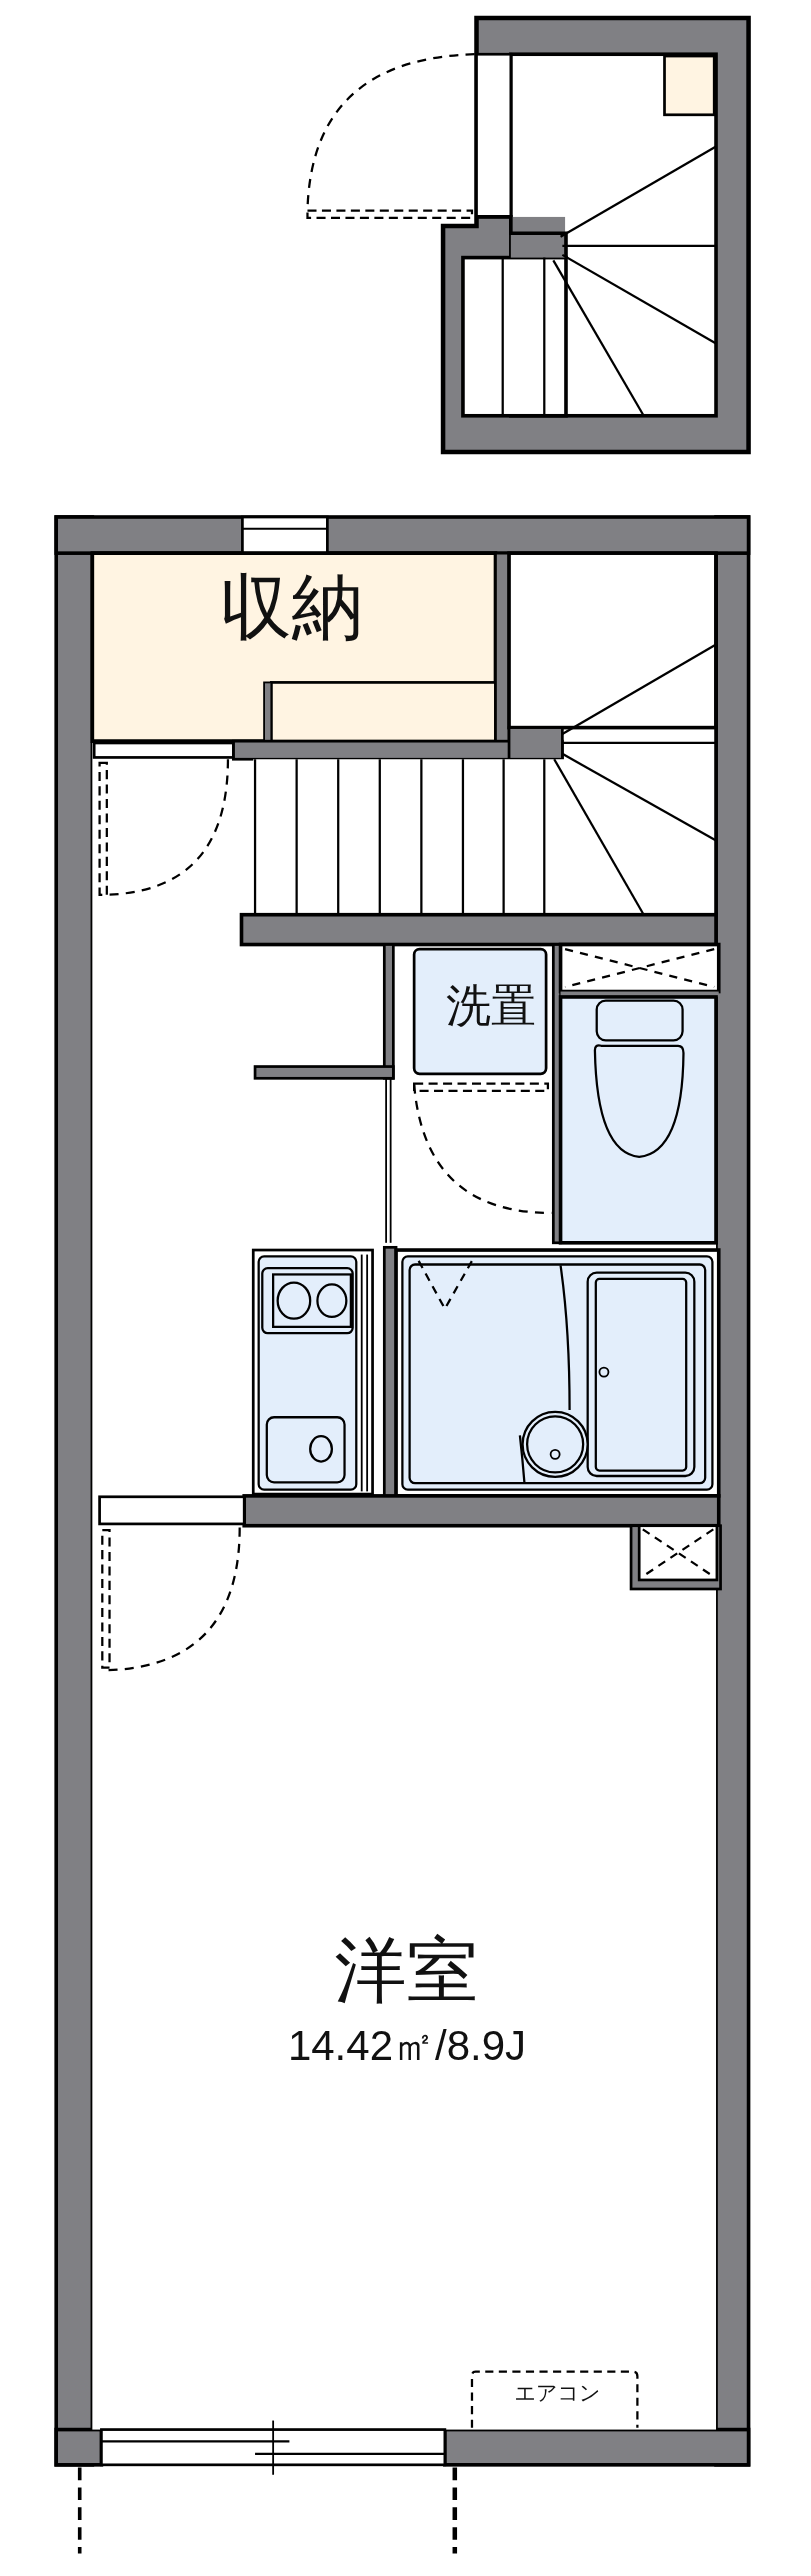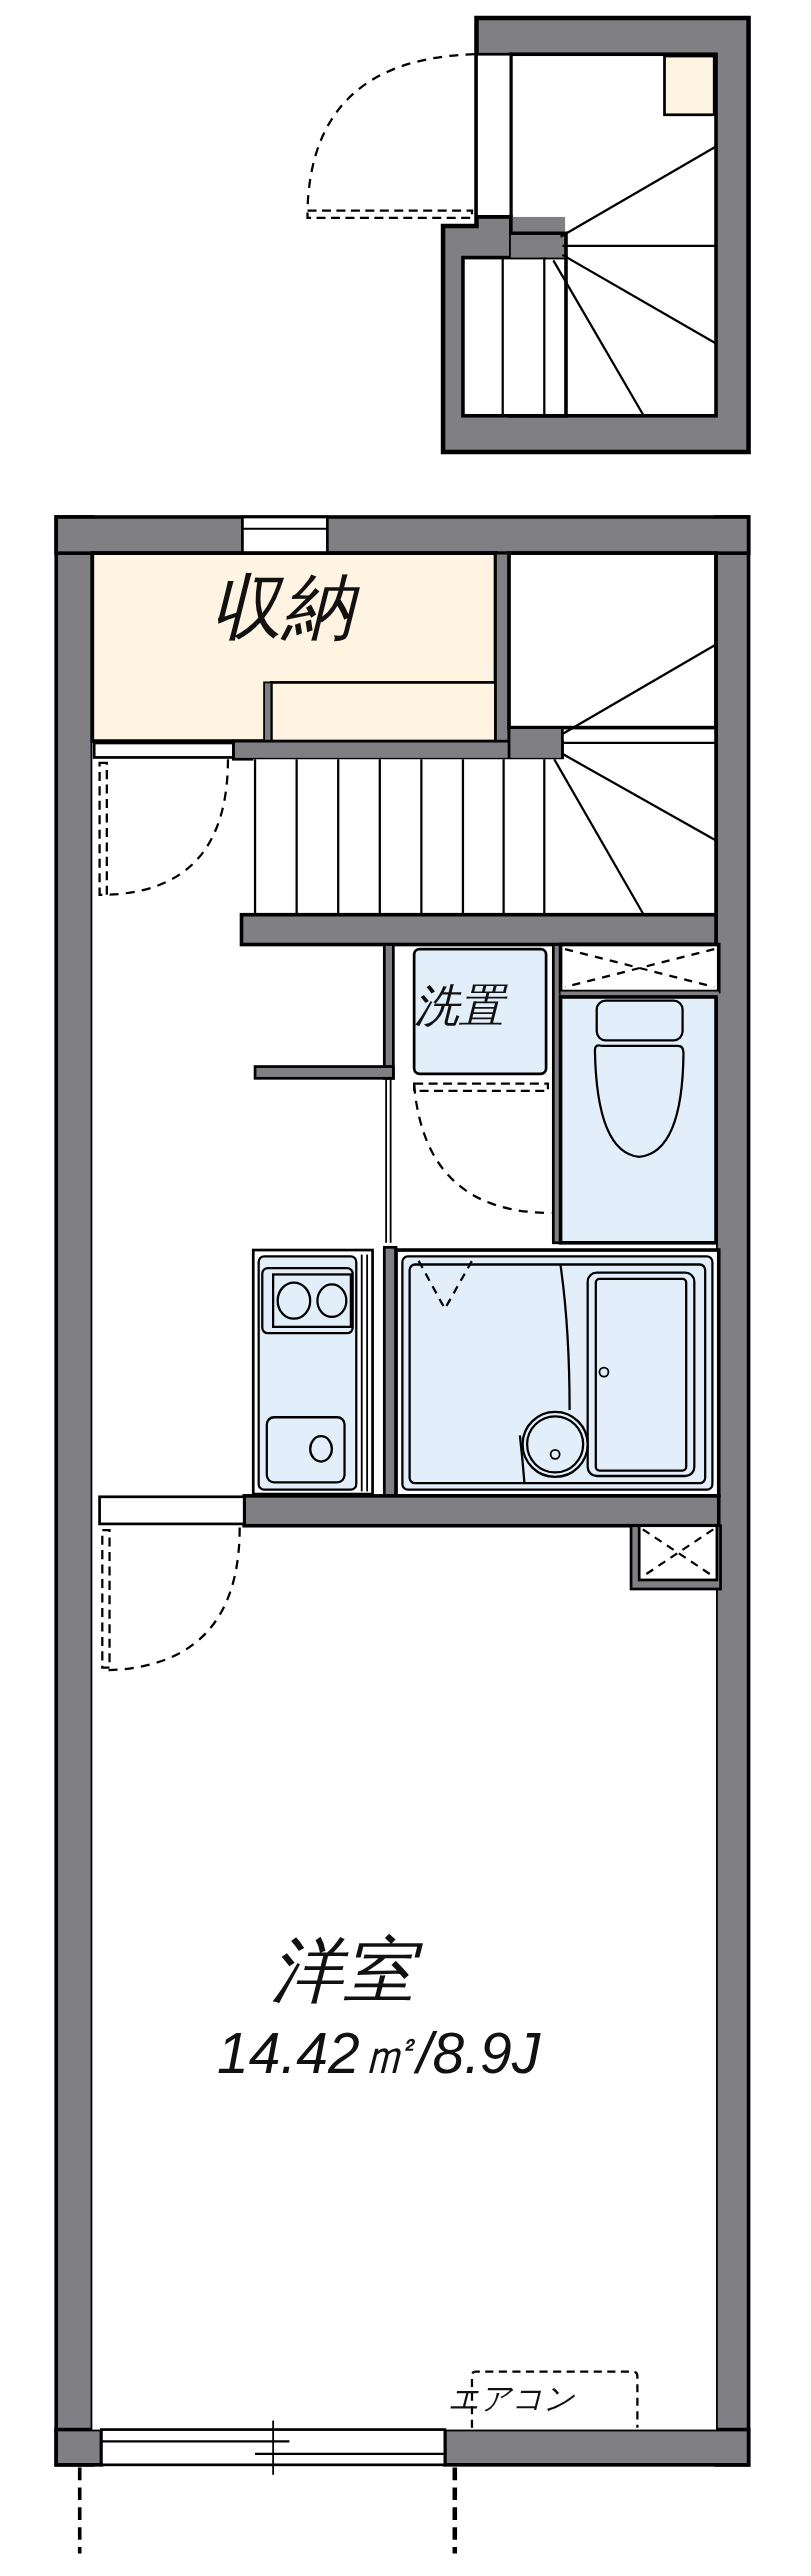--- a/index.html
+++ b/index.html
@@ -1,23 +1,23 @@
 <!DOCTYPE html>
 <html style="font-size:14.5px"><head>
 <meta charset="utf-8">
 <style>
   html, body { margin: 0; padding: 0; background: #ffffff; }
   body { width: 812px; height: 2576px; position: relative; overflow: hidden; font-family: "DejaVu Sans", sans-serif; }
   #plan { position: absolute; left: 0; top: 0; width: 812px; height: 2576px; }
-  .label { position: absolute; color: #111; white-space: nowrap; line-height: 1; font-style: italic; }
+  .label { position: absolute; color: #111; white-space: nowrap; text-align: center; line-height: 1; }
   .lbl-storage { left: 210px; top: 571px; width: 163px; font-size: 72px; }
-  .lbl-wash { left: 414px; top: 983px; width: 132px; font-size: 45px; }
+  .lbl-wash { left: 414px; top: 983px; width: 132px; font-size: 45px; padding-left: 11px; }
   .lbl-room { left: 271px; top: 1934px; width: 271px; font-size: 72px; }
-  .lbl-area { left: 217px; top: 2025px; width: 380px; font-size: 57px; font-family: "Liberation Sans", sans-serif; }
-  .lbl-ac { left: 448px; top: 2383px; width: 163px; font-size: 31px; }
+  .lbl-area { left: 217px; top: 2025px; width: 380px; font-size: 42px; font-family: "Liberation Sans", sans-serif; }
+  .lbl-ac { left: 476px; top: 2383px; width: 163px; font-size: 21px; }
 </style>
 </head>
 <body>
 
 <svg id="plan" viewBox="0 0 898 2850" xmlns="http://www.w3.org/2000/svg">
 
   <g>
 
     <path d="M527 20 H828 V500 H490 V250 H527 Z" fill="#808084" stroke="#000" stroke-width="5"></path>
 

